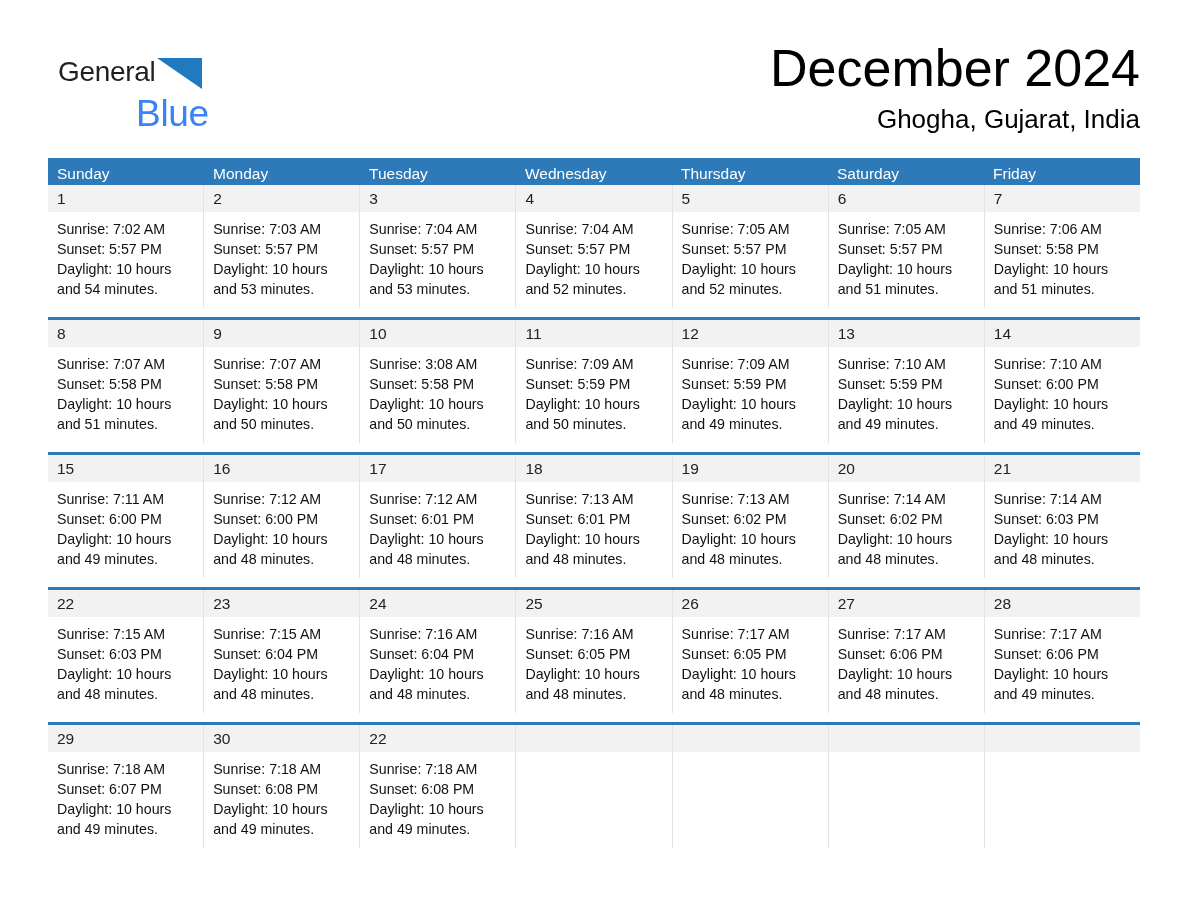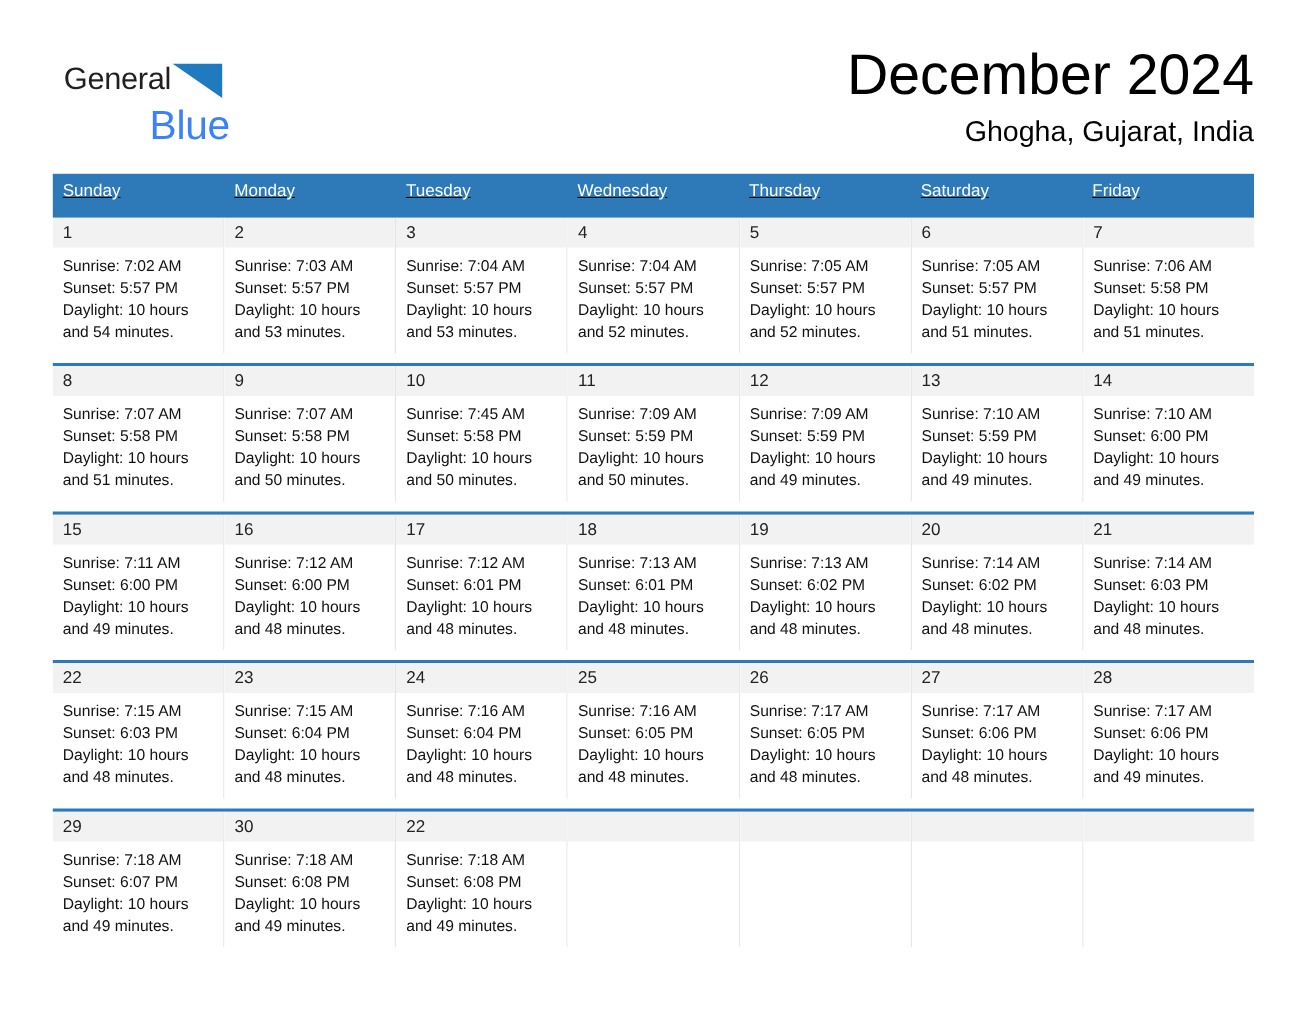--- a/index.html
+++ b/index.html
@@ -103,22 +103,21 @@
     position: absolute;
     left: 48px;
     top: 158px;
     width: 1092px;
   }
 
   .weekday-header {
     display: flex;
     width: 100%;
     background: #2e7ab8;
-    height: 40px;
-    text-decoration: underline;
+    height: 27px;
   }
   .weekday-cell {
     flex: 1 1 0;
     min-width: 0;
     color: #ffffff;
     font-size: 15.5px;
     line-height: 31px;
     padding-left: 9px;
     box-sizing: border-box;
     white-space: nowrap;
@@ -291,21 +290,21 @@
         <div class="day-body">
           <div class="day-line">Sunrise: 7:07 AM</div>
           <div class="day-line">Sunset: 5:58 PM</div>
           <div class="day-line">Daylight: 10 hours</div>
           <div class="day-line">and 50 minutes.</div>
         </div>
       </div>
       <div class="day-cell">
         <div class="day-number-band"><span class="day-number">10</span></div>
         <div class="day-body">
-          <div class="day-line">Sunrise: 7:45 AM</div>
+          <div class="day-line">Sunrise: 3:08 AM</div>
           <div class="day-line">Sunset: 5:58 PM</div>
           <div class="day-line">Daylight: 10 hours</div>
           <div class="day-line">and 50 minutes.</div>
         </div>
       </div>
       <div class="day-cell">
         <div class="day-number-band"><span class="day-number">11</span></div>
         <div class="day-body">
           <div class="day-line">Sunrise: 7:09 AM</div>
           <div class="day-line">Sunset: 5:59 PM</div>

